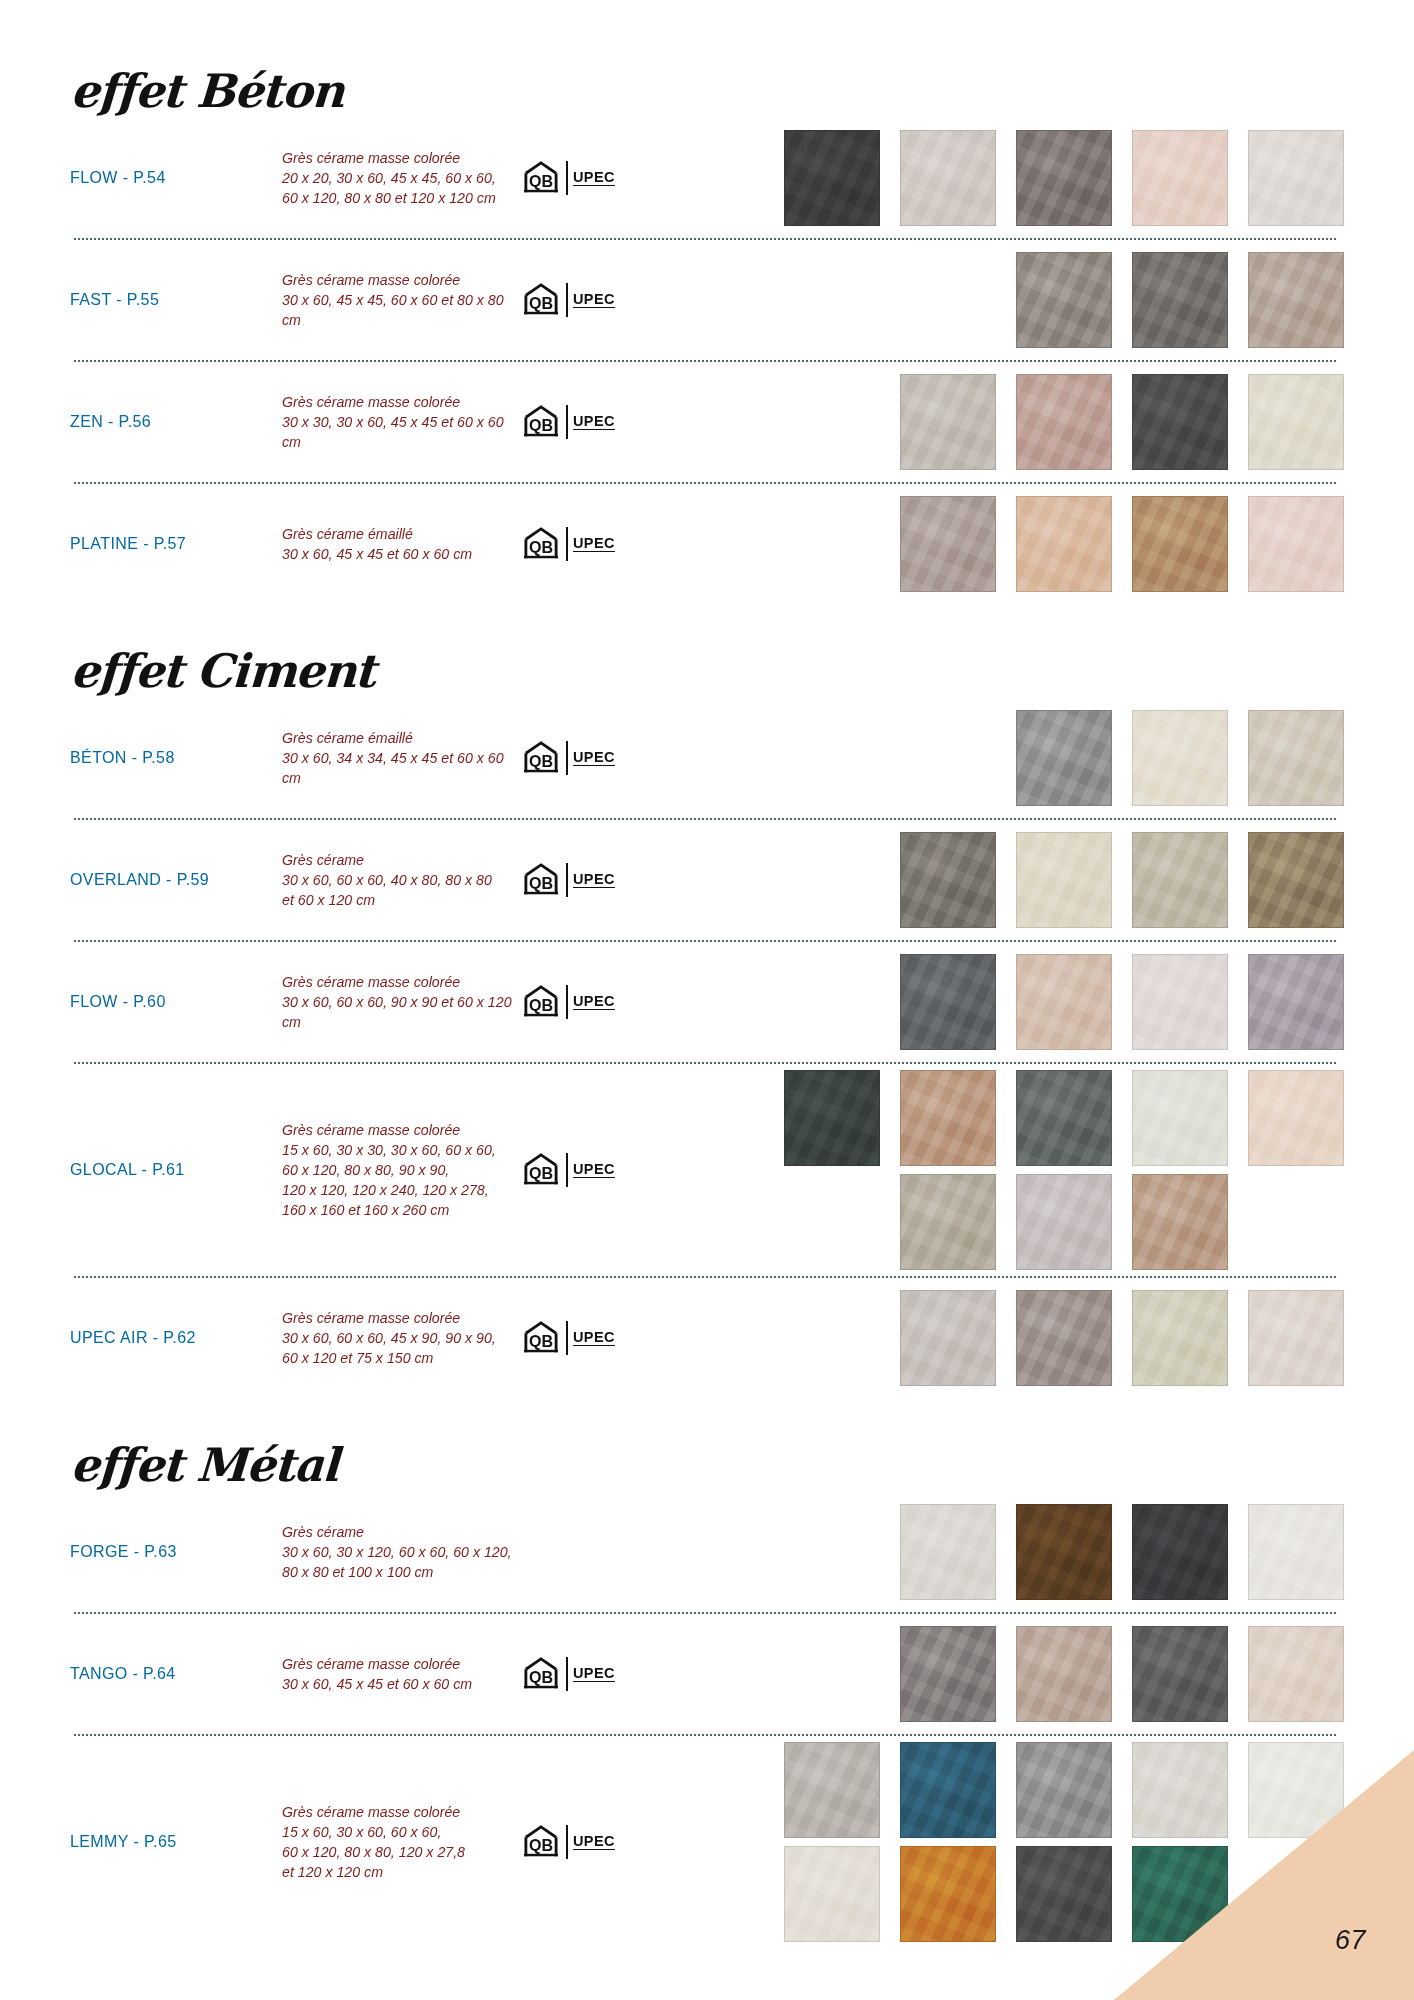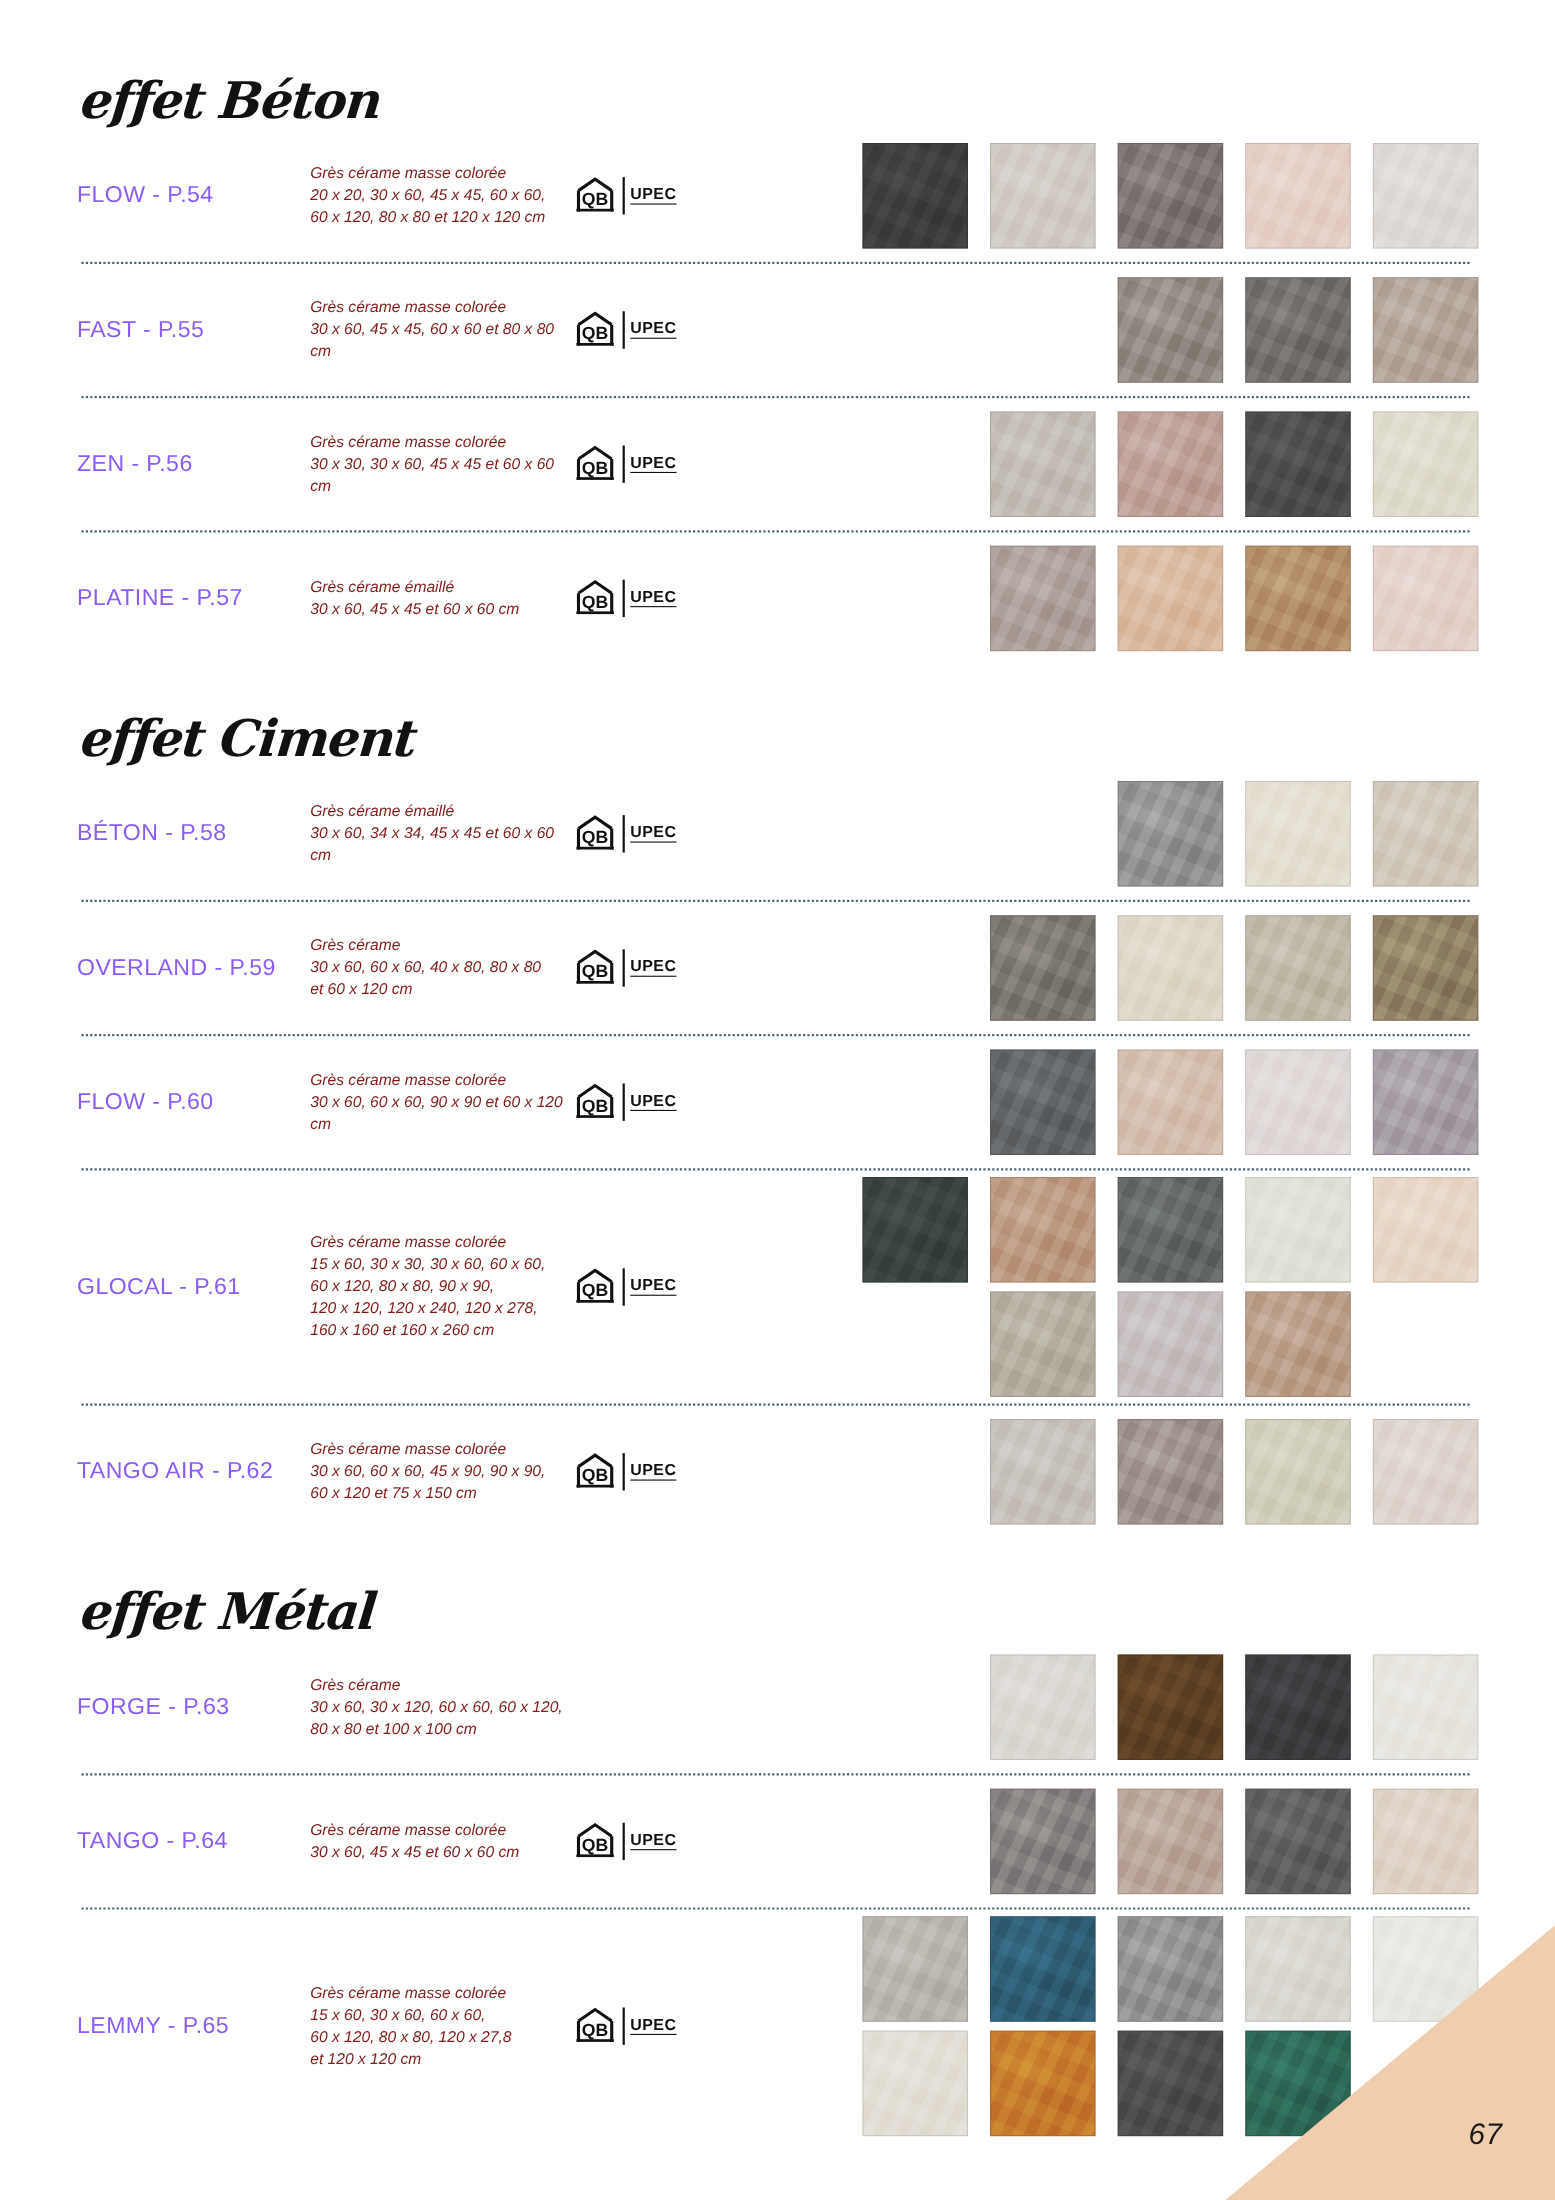--- a/index.html
+++ b/index.html
@@ -50,22 +50,22 @@
   .prod-row.tall2{min-height:158px;}
 
   .divider{
     height:0;border-top:2px dotted #2c4a55;
     opacity:.85;
     margin-left:4px;margin-right:8px;
   }
 
   .col-name{
     width:212px;flex:0 0 212px;
-    font-size:21px;
-    color:#8b5cf6;
+    font-size:16px;
+    color:#0369a1;
     letter-spacing:.4px;
     white-space:nowrap;
   }
   .col-desc{
     width:240px;flex:0 0 240px;
     font-style:italic;
     font-size:14.2px;
     line-height:1.42;
     color:#7f1d1d;
     white-space:pre-line;
@@ -360,21 +360,21 @@
             <div class="sw" style="background:#b2ab9c"></div>
             <div class="sw" style="background:#c4bcbc"></div>
             <div class="sw" style="background:#b89a83"></div>
             <div class="sw empty"></div>
           </div>
         </div>
       </div>
       <div class="divider"></div>
 
       <div class="prod-row">
-        <div class="col-name">TANGO AIR - P.62</div>
+        <div class="col-name">UPEC AIR - P.62</div>
         <div class="col-desc"><span>Grès cérame masse colorée</span><br><span>30 x 60, 60 x 60, 45 x 90, 90 x 90,
 60 x 120 et 75 x 150 cm</span></div>
         <div class="col-logo">
           <div class="qb-upec">
             <svg class="qb-mark" viewBox="0 0 40 36">
               <path d="M4 13 L20 2 L36 13" fill="none" stroke="#111" stroke-width="3"></path>
               <path d="M4 13 L4 33 M36 13 L36 33" stroke="#111" stroke-width="3" fill="none"></path>
               <rect x="2" y="30.5" width="36" height="2.6" fill="#111"></rect>
               <text x="20" y="27" font-family="Liberation Sans, sans-serif" font-size="17" font-weight="bold" fill="#111" text-anchor="middle">QB</text>
             </svg>

